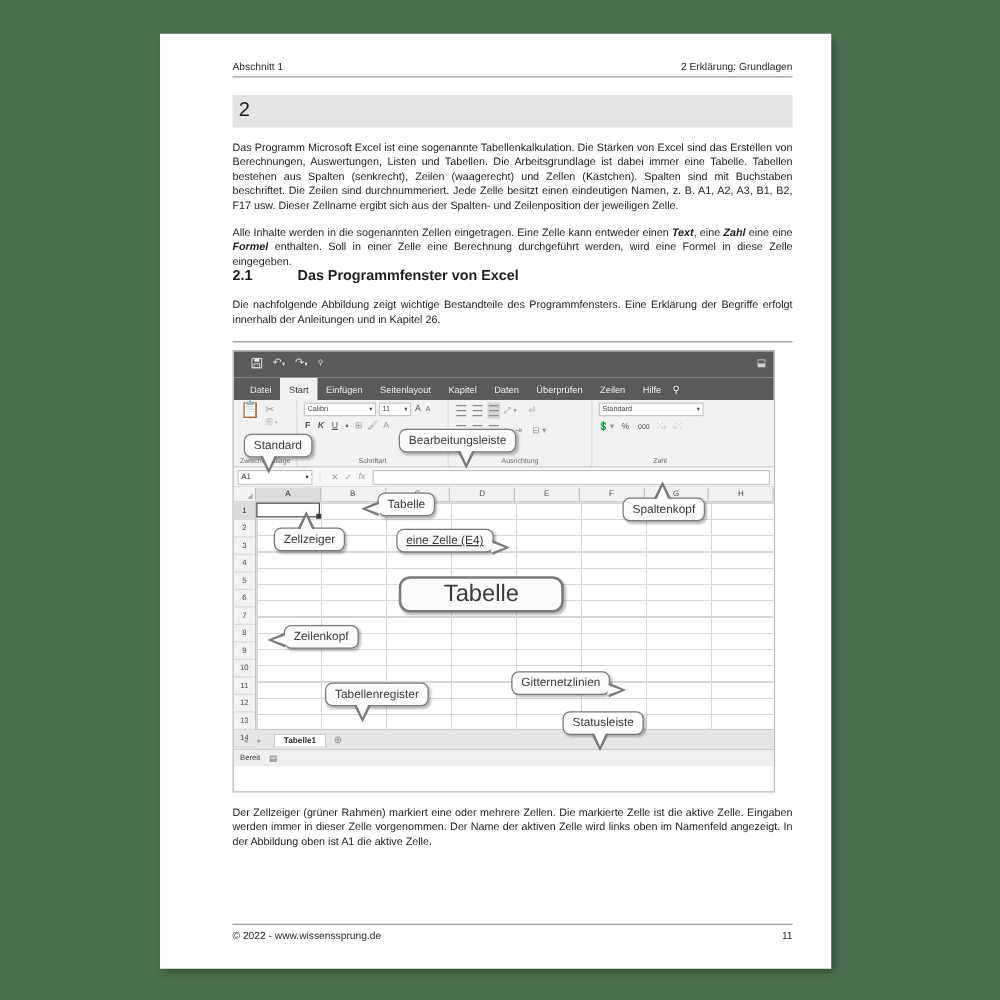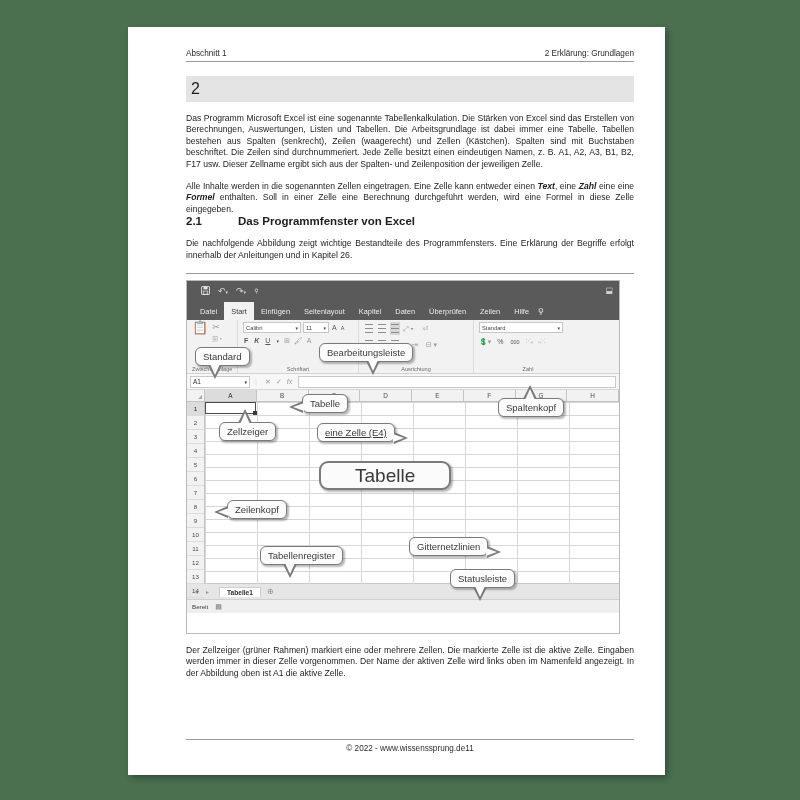--- a/index.html
+++ b/index.html
@@ -228,21 +228,21 @@
   .tail-r:after {
     content:""; position:absolute; left:-15px; top:-4px;
     border-top: 4px solid transparent; border-bottom: 4px solid transparent;
     border-left: 11px solid #fbfbfb;
   }
 
   
   .foot-wrap { position: absolute; left: 58px; bottom: 22px; width: 448px; }
   .foot-rule { border-top: 1px solid #9a9a9a; }
   .foot-row {
-    display: flex; justify-content: center;
+    display: flex; justify-content: space-between;
     font-size: 8.2px; color: #2b2b2b; padding-top: 4px;
   }
 </style>
 </head>
 <body>
 
 <div class="page">
   <div class="page-inner">
 
     <div class="run-head">

